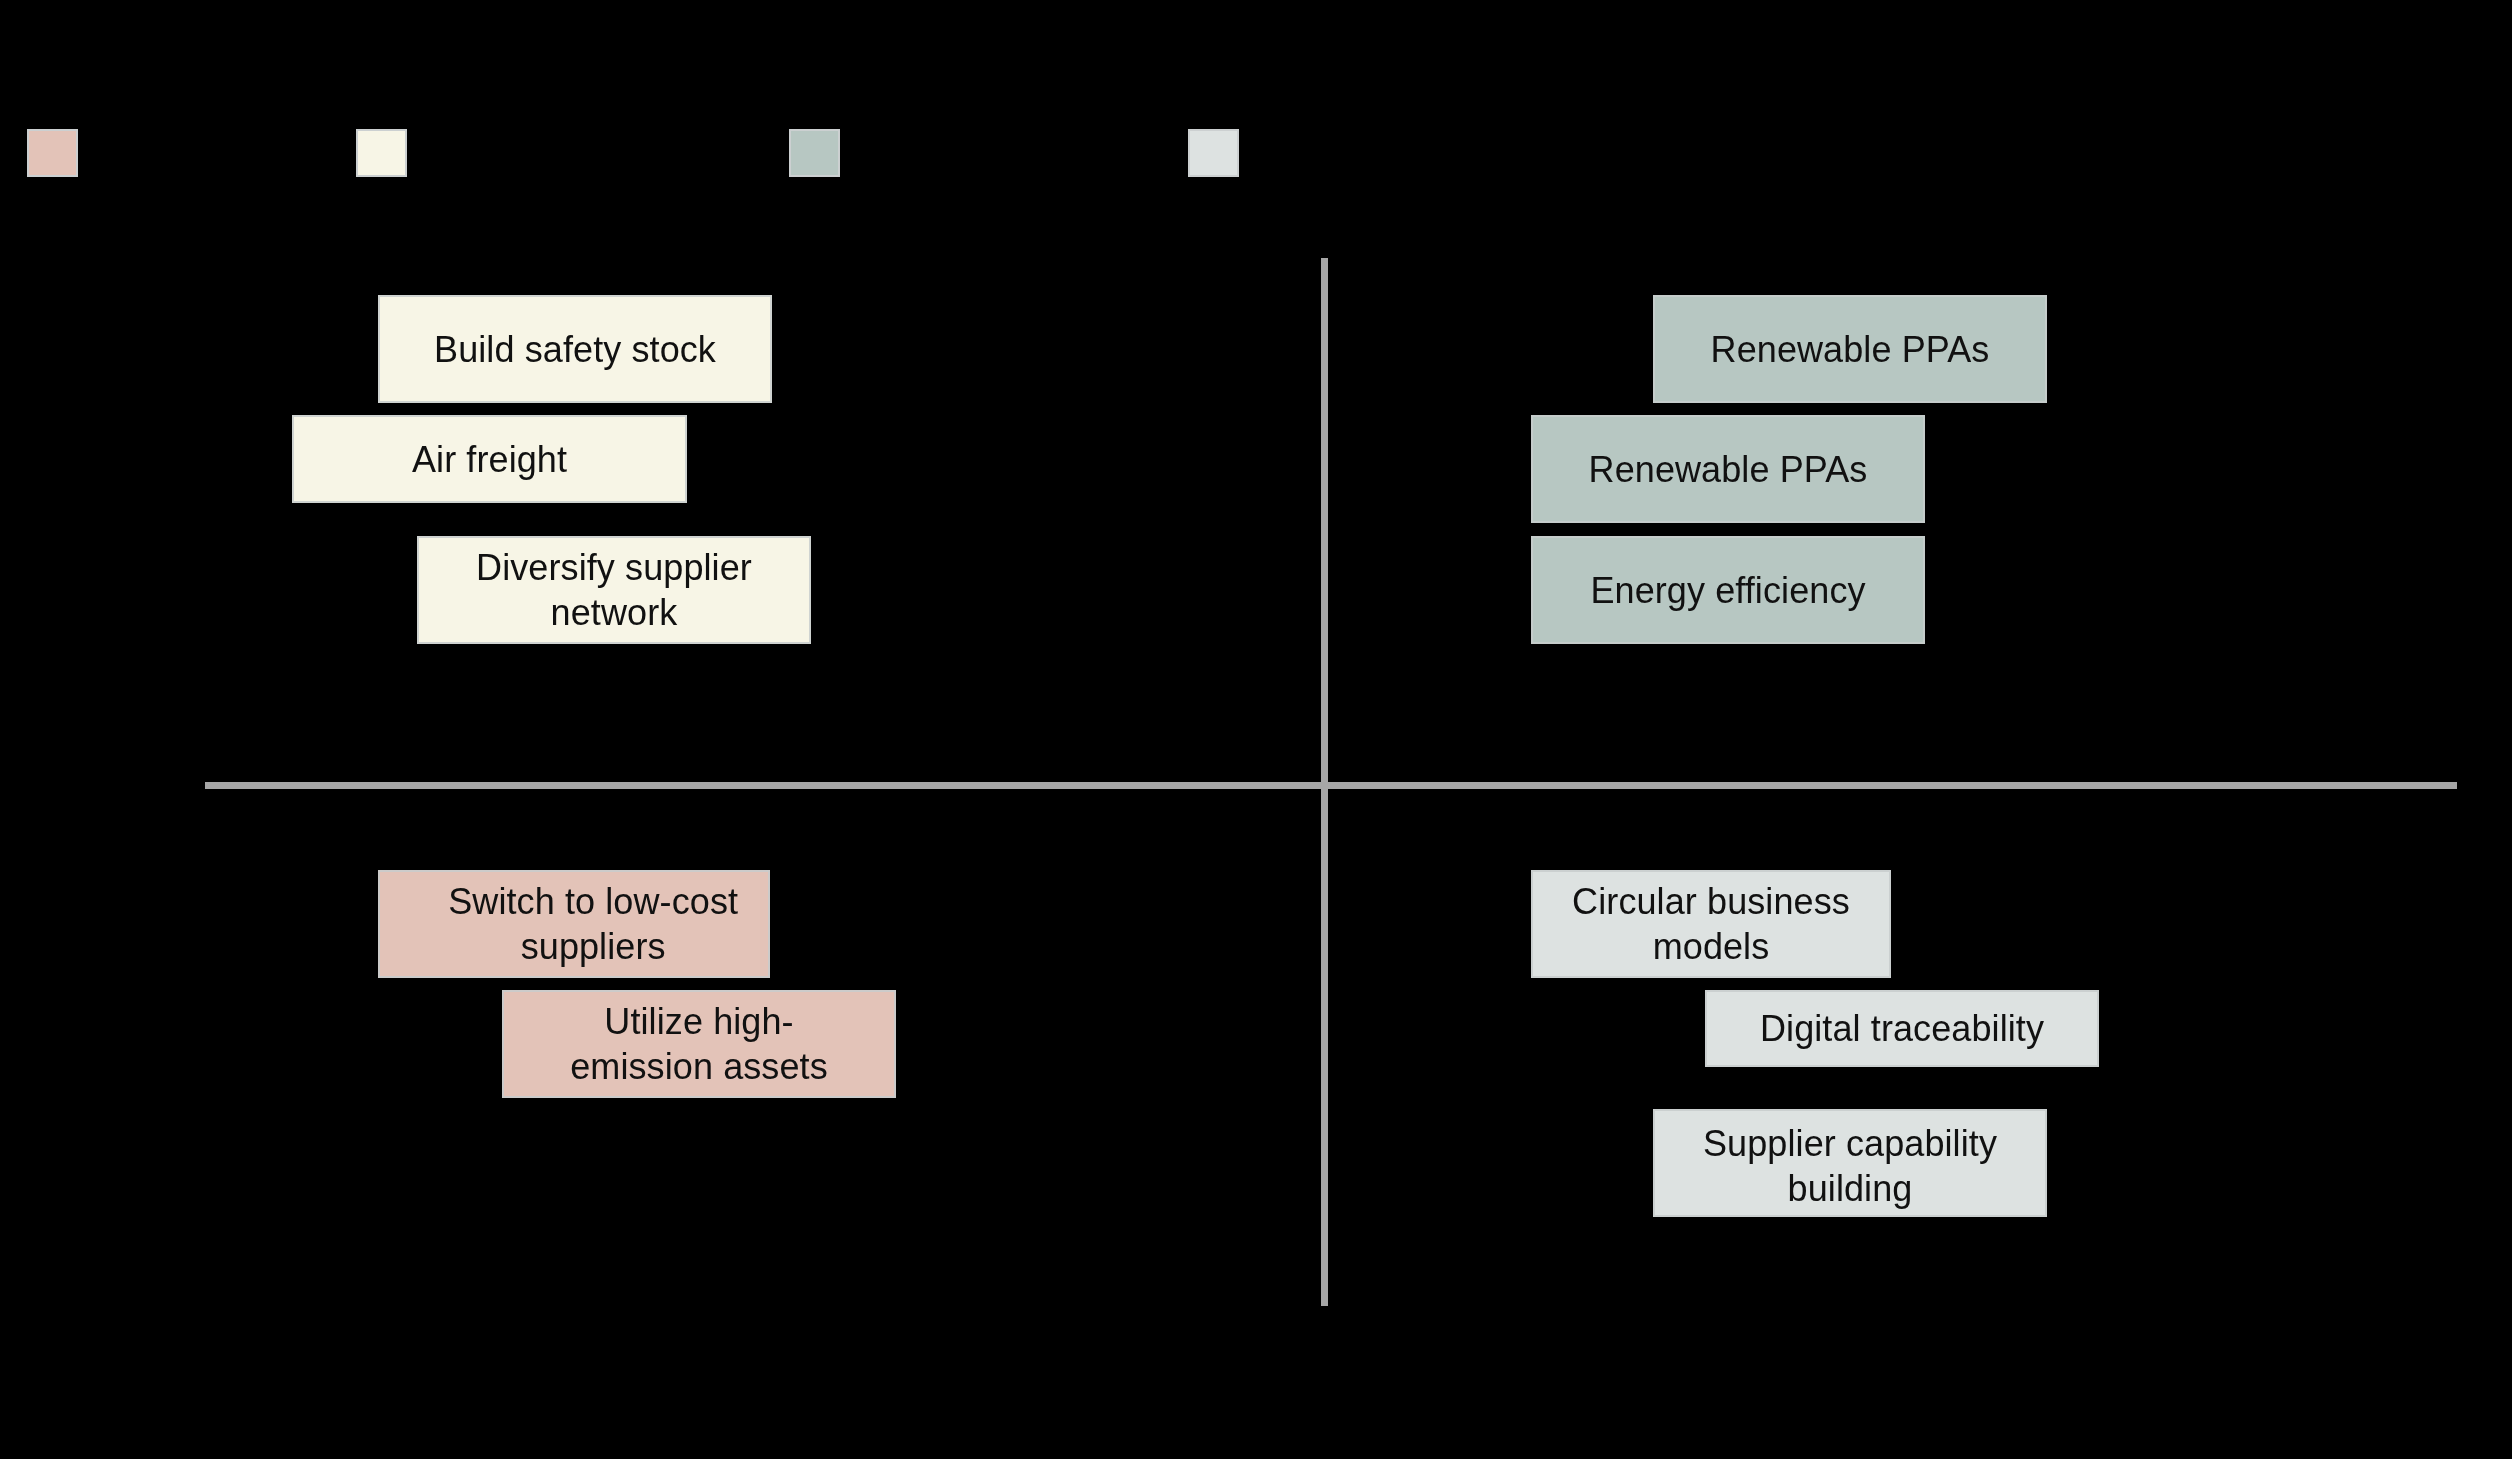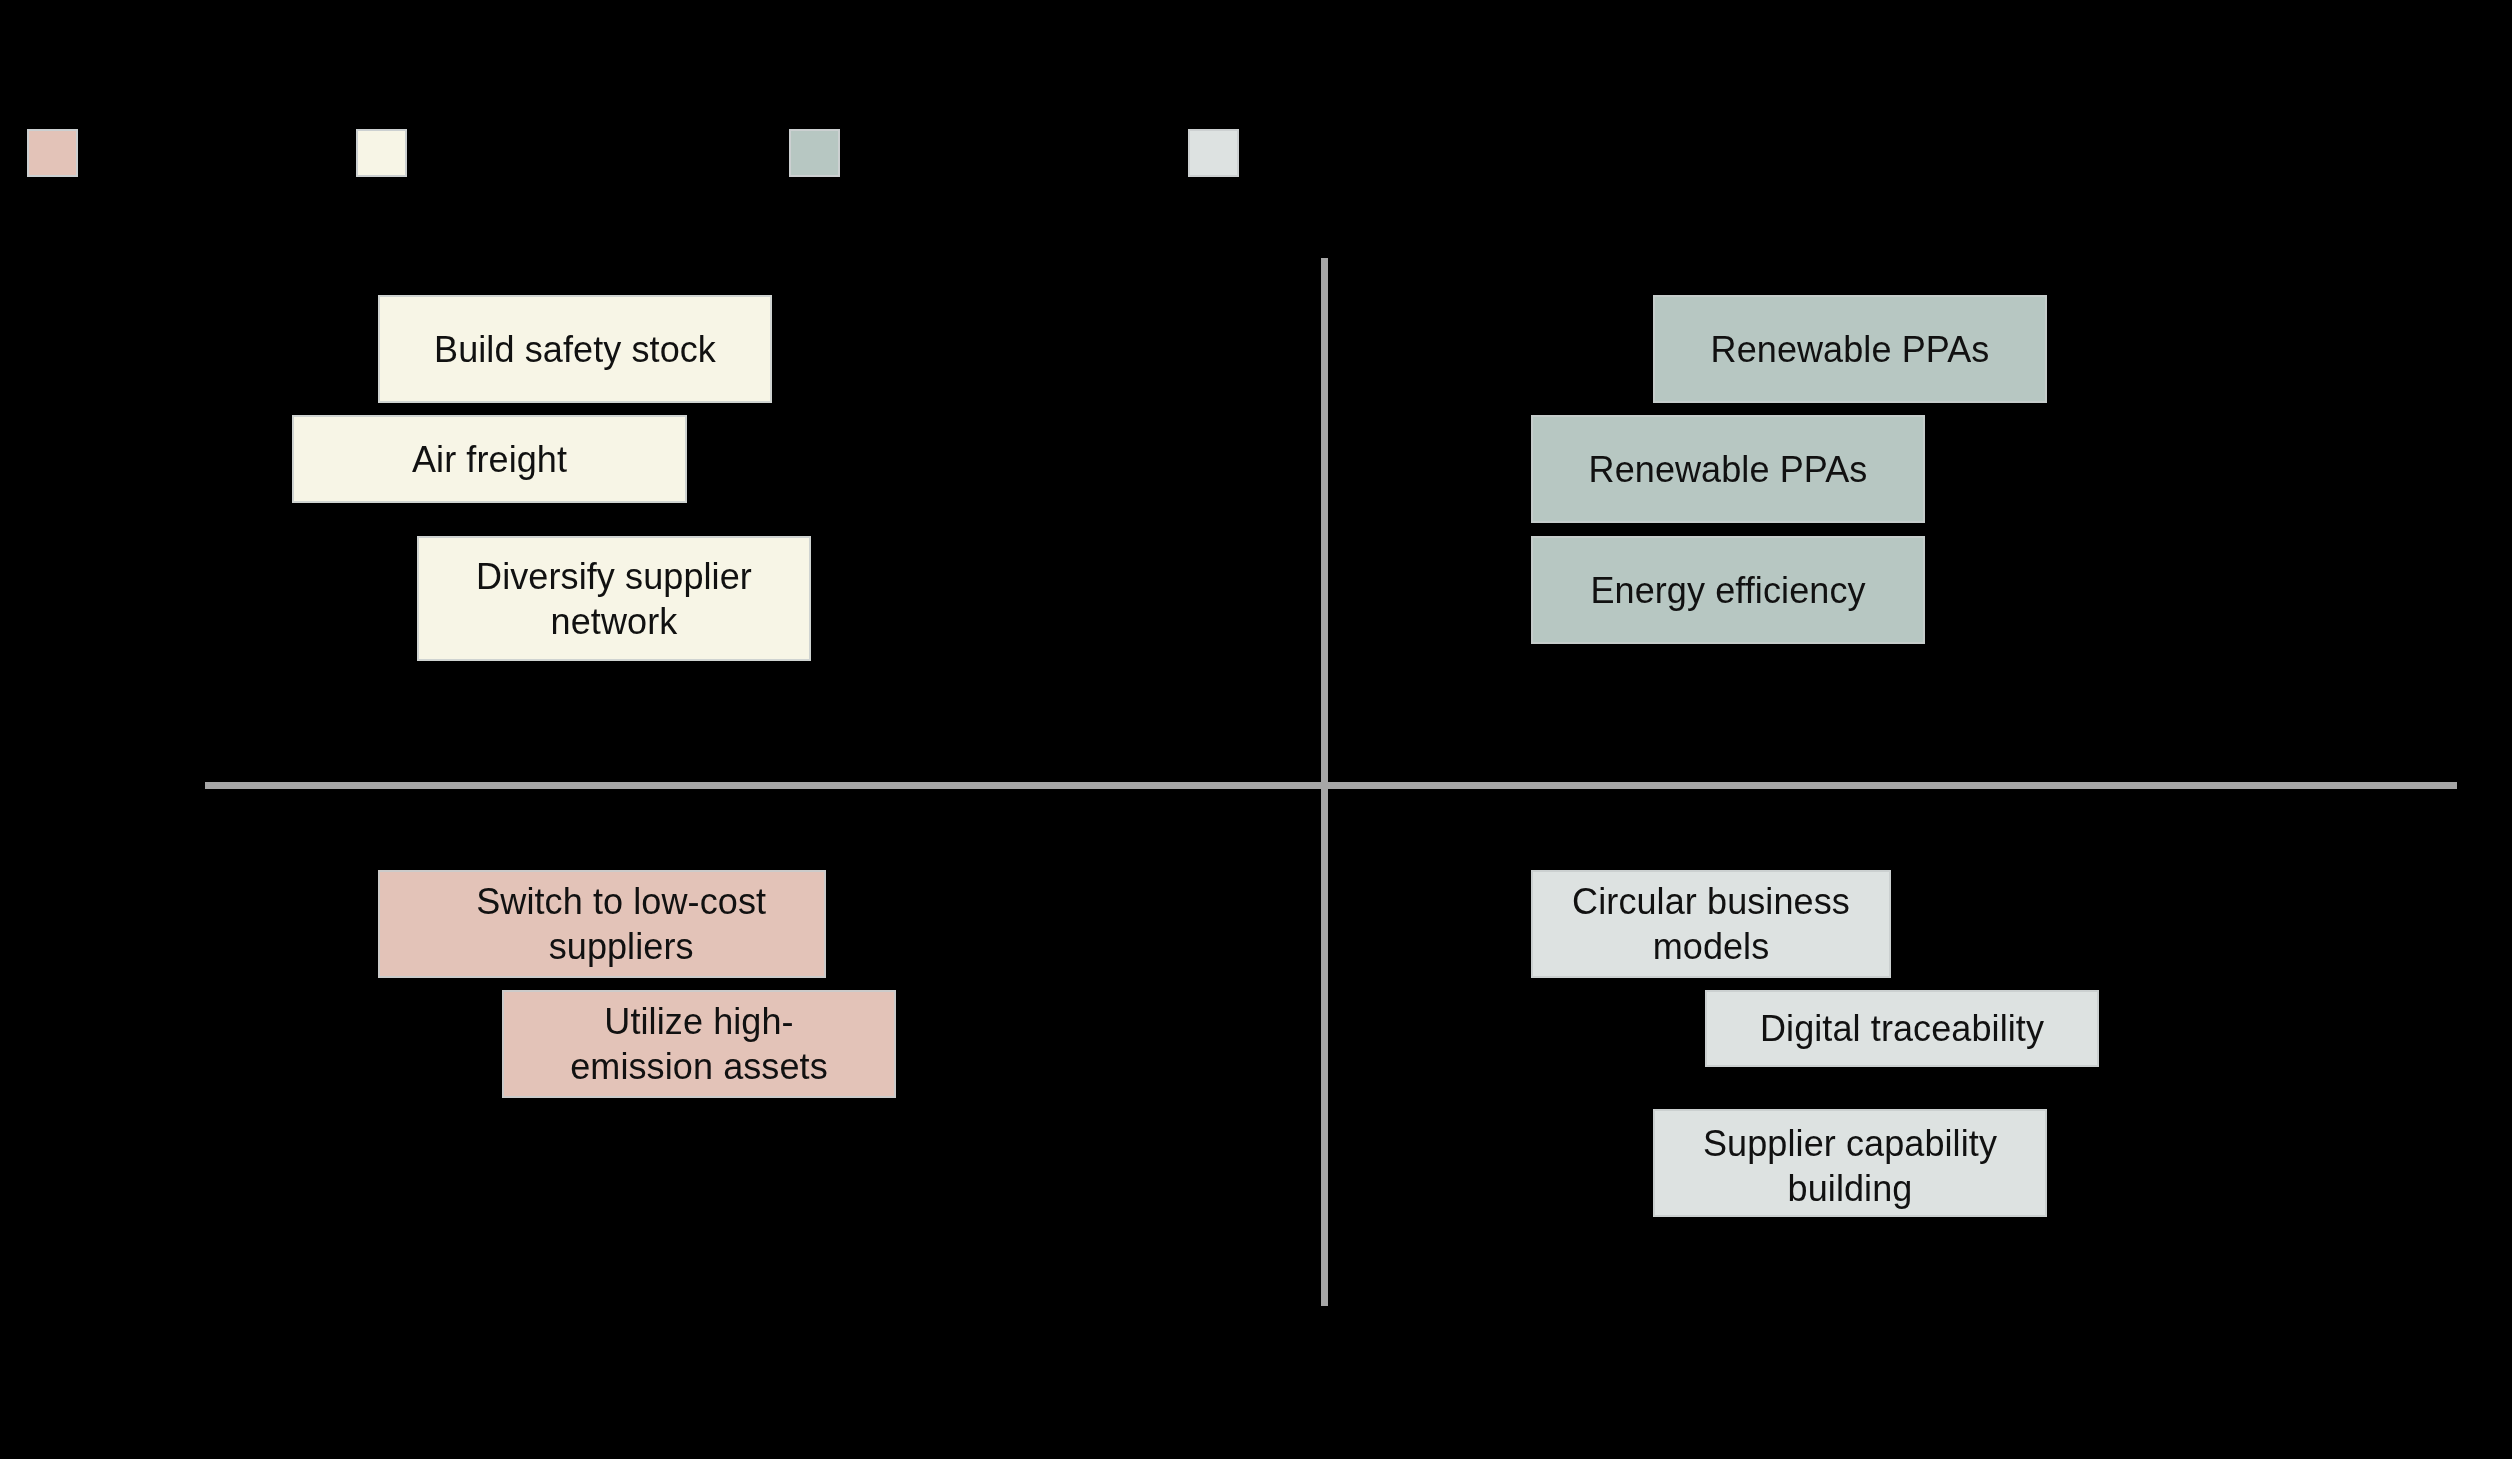--- a/index.html
+++ b/index.html
@@ -155,34 +155,34 @@
   <div class="quad-title q-bl"></div>
   <div class="quad-title q-br"></div>
 
   <div id="nodes-root">
       <div class="node" style="left: 378px; top: 295px; width: 394px; height: 108px; background: rgb(247, 245, 230);">
         <span class="node-label">Build safety stock</span>
       </div>
       <div class="node" style="left: 292px; top: 415px; width: 395px; height: 88px; background: rgb(247, 245, 230);">
         <span class="node-label">Air freight</span>
       </div>
-      <div class="node" style="left: 417px; top: 536px; width: 394px; height: 125px; background: rgb(247, 245, 230);">
+      <div class="node" style="left: 417px; top: 536px; width: 394px; height: 108px; background: rgb(247, 245, 230);">
         <span class="node-label">Diversify supplier
 network</span>
       </div>
       <div class="node" style="left: 1653px; top: 295px; width: 394px; height: 108px; background: rgb(183, 199, 194);">
         <span class="node-label">Renewable PPAs</span>
       </div>
       <div class="node" style="left: 1531px; top: 415px; width: 394px; height: 108px; background: rgb(183, 199, 194);">
         <span class="node-label">Renewable PPAs</span>
       </div>
       <div class="node" style="left: 1531px; top: 536px; width: 394px; height: 108px; background: rgb(183, 199, 194);">
         <span class="node-label">Energy efficiency</span>
       </div>
-      <div class="node" style="left: 378px; top: 870px; width: 448px; height: 108px; background: rgb(227, 195, 184); padding-left: 48px;">
+      <div class="node" style="left: 378px; top: 870px; width: 392px; height: 108px; background: rgb(227, 195, 184); padding-left: 48px;">
         <span class="node-label">Switch to low-cost
 suppliers</span>
       </div>
       <div class="node" style="left: 502px; top: 990px; width: 394px; height: 108px; background: rgb(227, 195, 184);">
         <span class="node-label">Utilize high-
 emission assets</span>
       </div>
       <div class="node" style="left: 1531px; top: 870px; width: 360px; height: 108px; background: rgb(221, 226, 225);">
         <span class="node-label">Circular business
 models</span>

